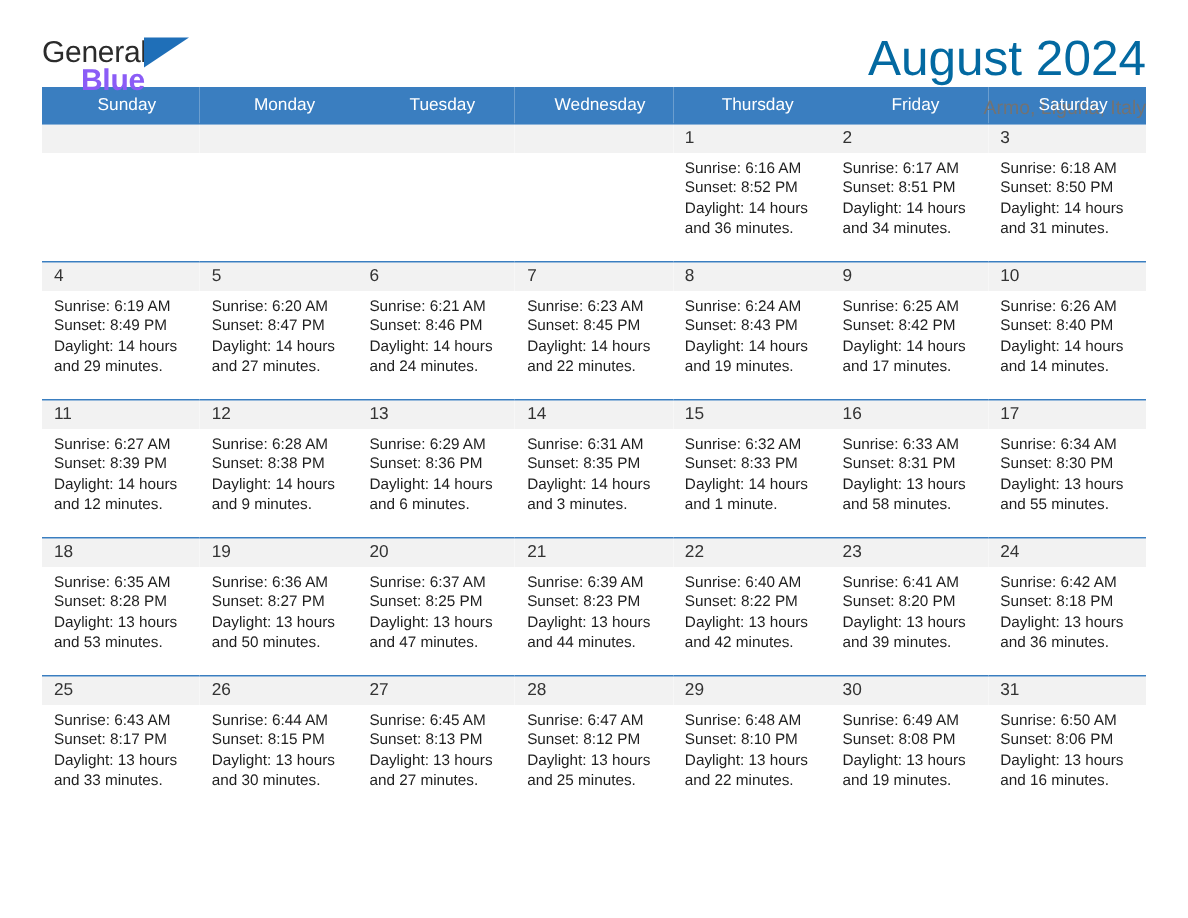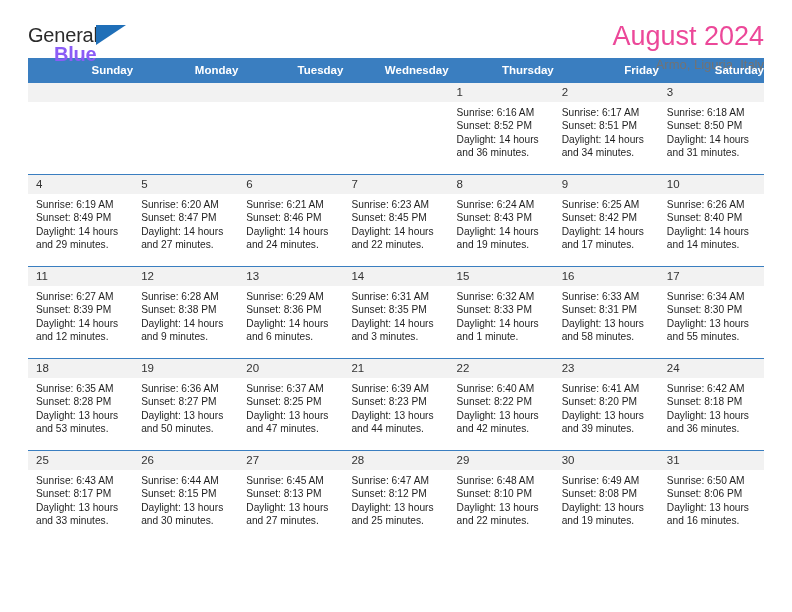--- a/index.html
+++ b/index.html
@@ -61,44 +61,44 @@
     width: 0;
     height: 0;
     border-left: 30px solid #1f6fb8;
     border-bottom: 20px solid transparent;
   }
   .title-block {
     text-align: right;
     flex: 0 0 auto;
   }
   .cal-title {
-    font-size: 27px;
-    color: #ec4899;
+    font-size: 33px;
+    color: #0369a1;
     line-height: 1.05;
     font-weight: normal;
     margin: 0;
   }
   .cal-subtitle {
     font-size: 13px;
     color: #737373;
     margin-top: 7px;
   }
 
   
   .calendar {
     width: 736px;
     border-collapse: collapse;
     table-layout: fixed;
   }
   .calendar th {
     background: #3a7ec0;
     color: #ffffff;
     font-size: 11.5px;
-    font-weight: bold;
-    text-align: right;
+    font-weight: normal;
+    text-align: center;
     padding: 6px 0 6px 8px;
     height: 21px;
     box-sizing: border-box;
     border: none;
   }
   .calendar td {
     width: 105.14px;
     height: 91px;
     vertical-align: top;
     padding: 0;

